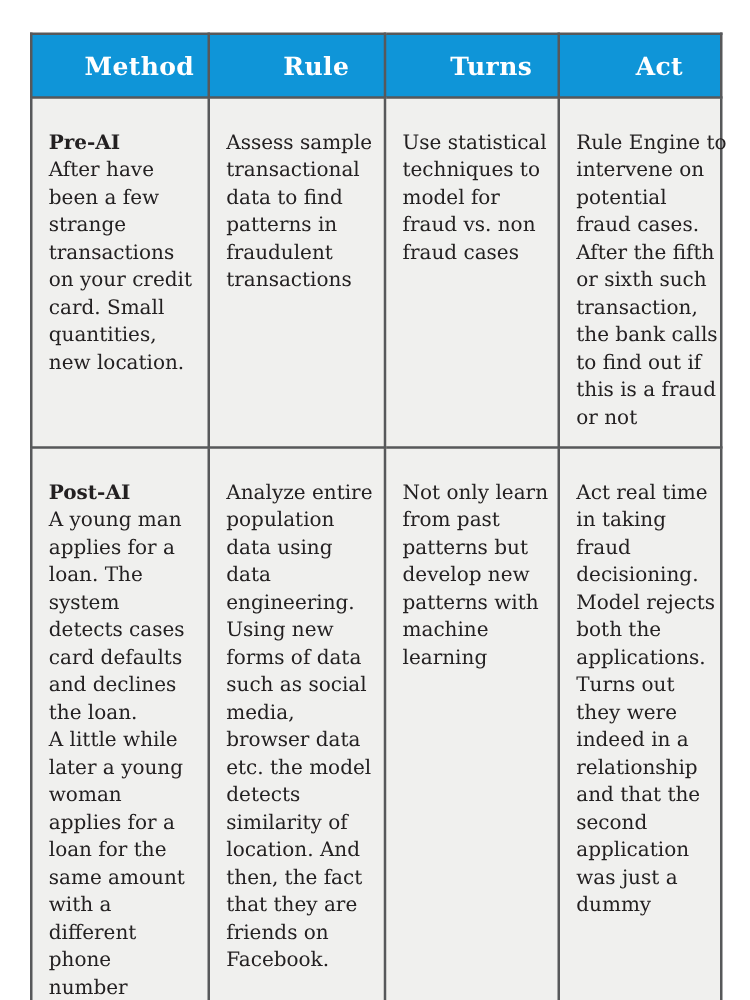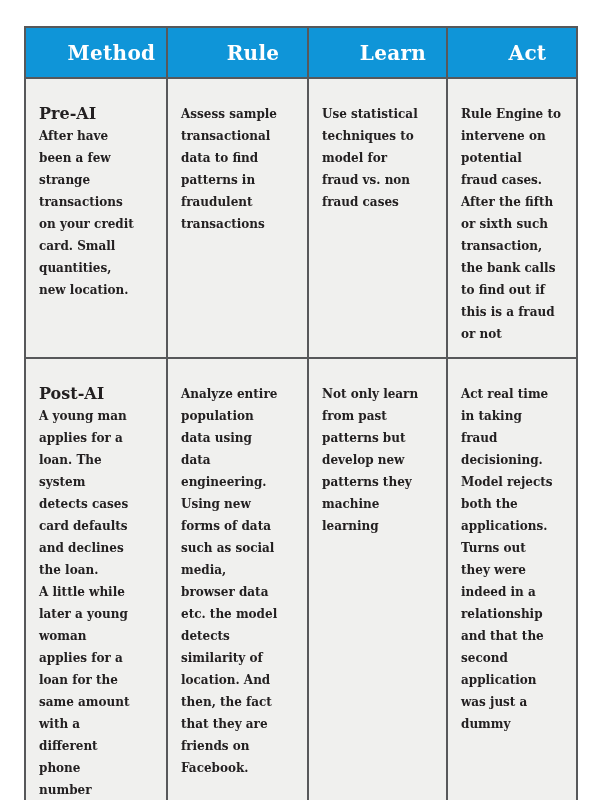--- a/index.html
+++ b/index.html
@@ -48,42 +48,41 @@
   }
   tr.body-row-1 { height: 267px; }
   tr.body-row-2 { height: 430px; }
   .cell-title {
     font-size: 16px;
     line-height: 22px;
     font-weight: bold;
     white-space: pre;
   }
   .cell-body {
-    font-size: 12px;
+    font-size: 16px;
     line-height: 22px;
     white-space: pre;
-    font-weight: bold;
   }
 </style>
 </head>
 <body>
 
 <div class="stage">
   <table class="cmp">
     <colgroup>
       <col style="width:142px">
       <col style="width:141px">
       <col style="width:139px">
       <col style="width:130px">
     </colgroup>
     <thead>
       <tr>
         <th>Method</th>
         <th>Rule</th>
-        <th>Learn</th>
+        <th>Turns</th>
         <th>Act</th>
       </tr>
     </thead>
     <tbody>
       <tr class="body-row-1">
         <td>
           <div class="cell-title">Pre-AI</div>
           <div class="cell-body">After have
 been a few
 strange
@@ -162,21 +161,21 @@
 then, the fact
 that they are
 friends on
 Facebook.</div>
         </td>
         <td>
           <div class="cell-body">Not only learn
 from past
 patterns but
 develop new
-patterns they
+patterns with
 machine
 learning</div>
         </td>
         <td>
           <div class="cell-body">Act real time
 in taking
 fraud
 decisioning.
 Model rejects
 both the

